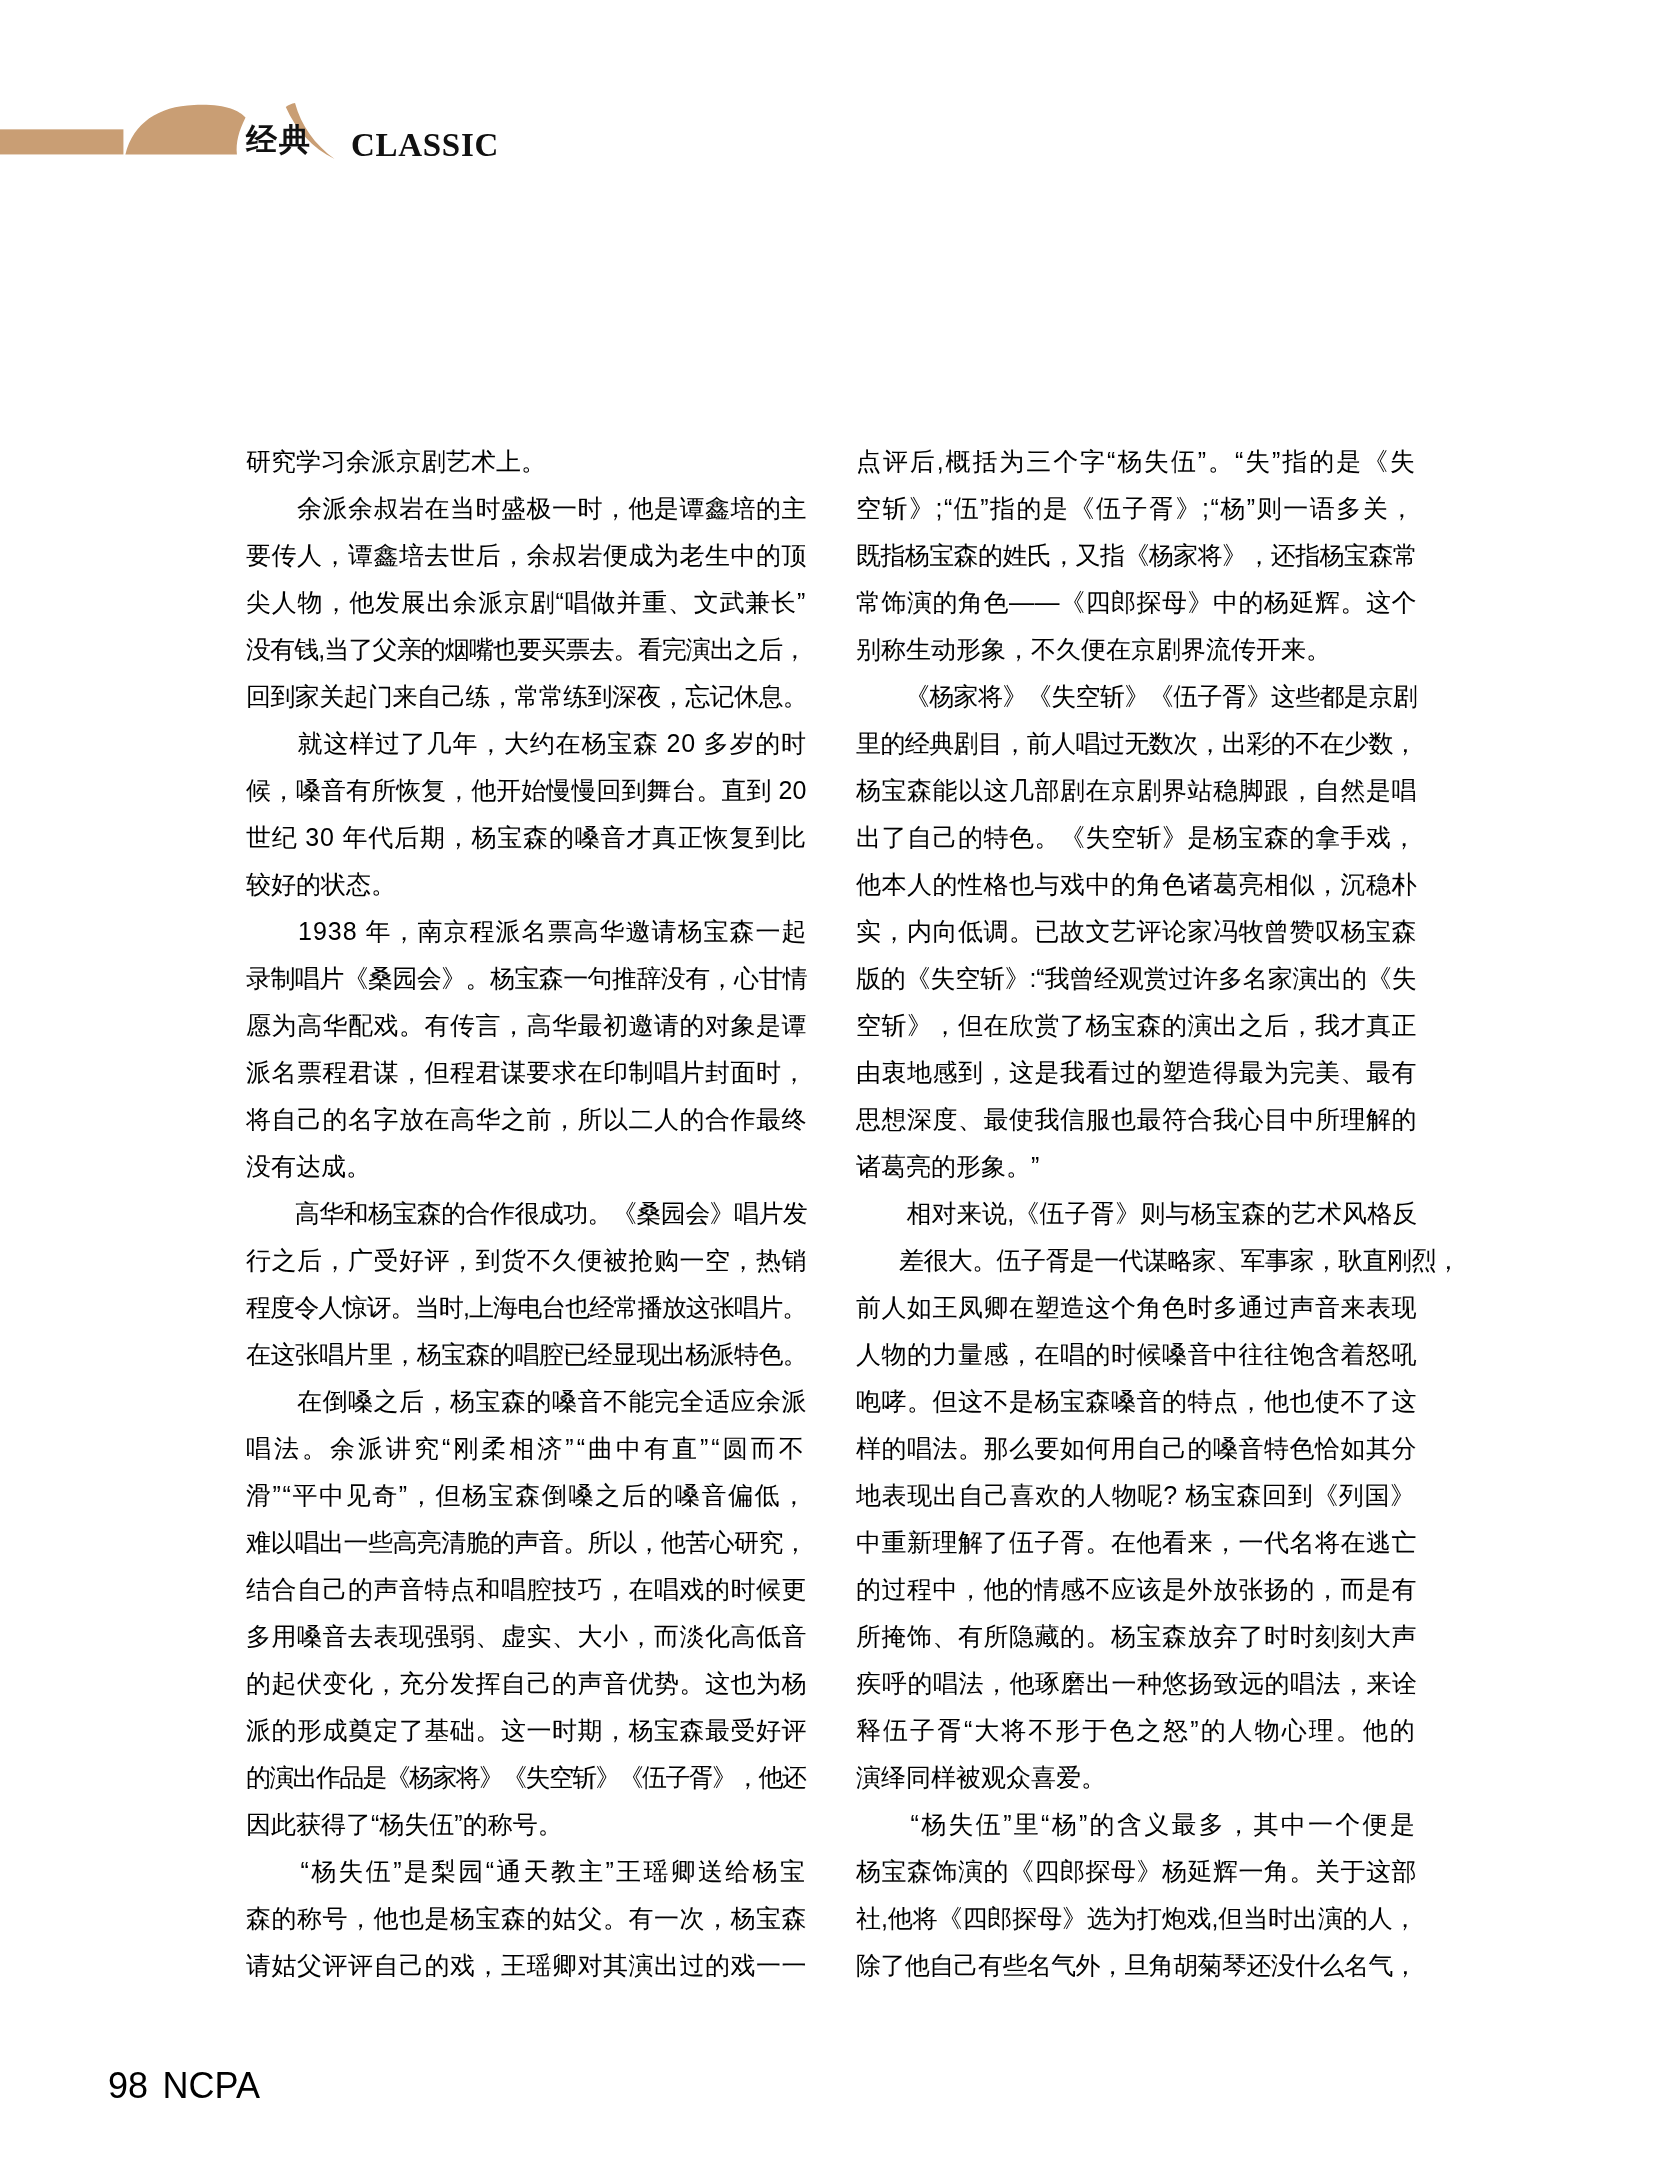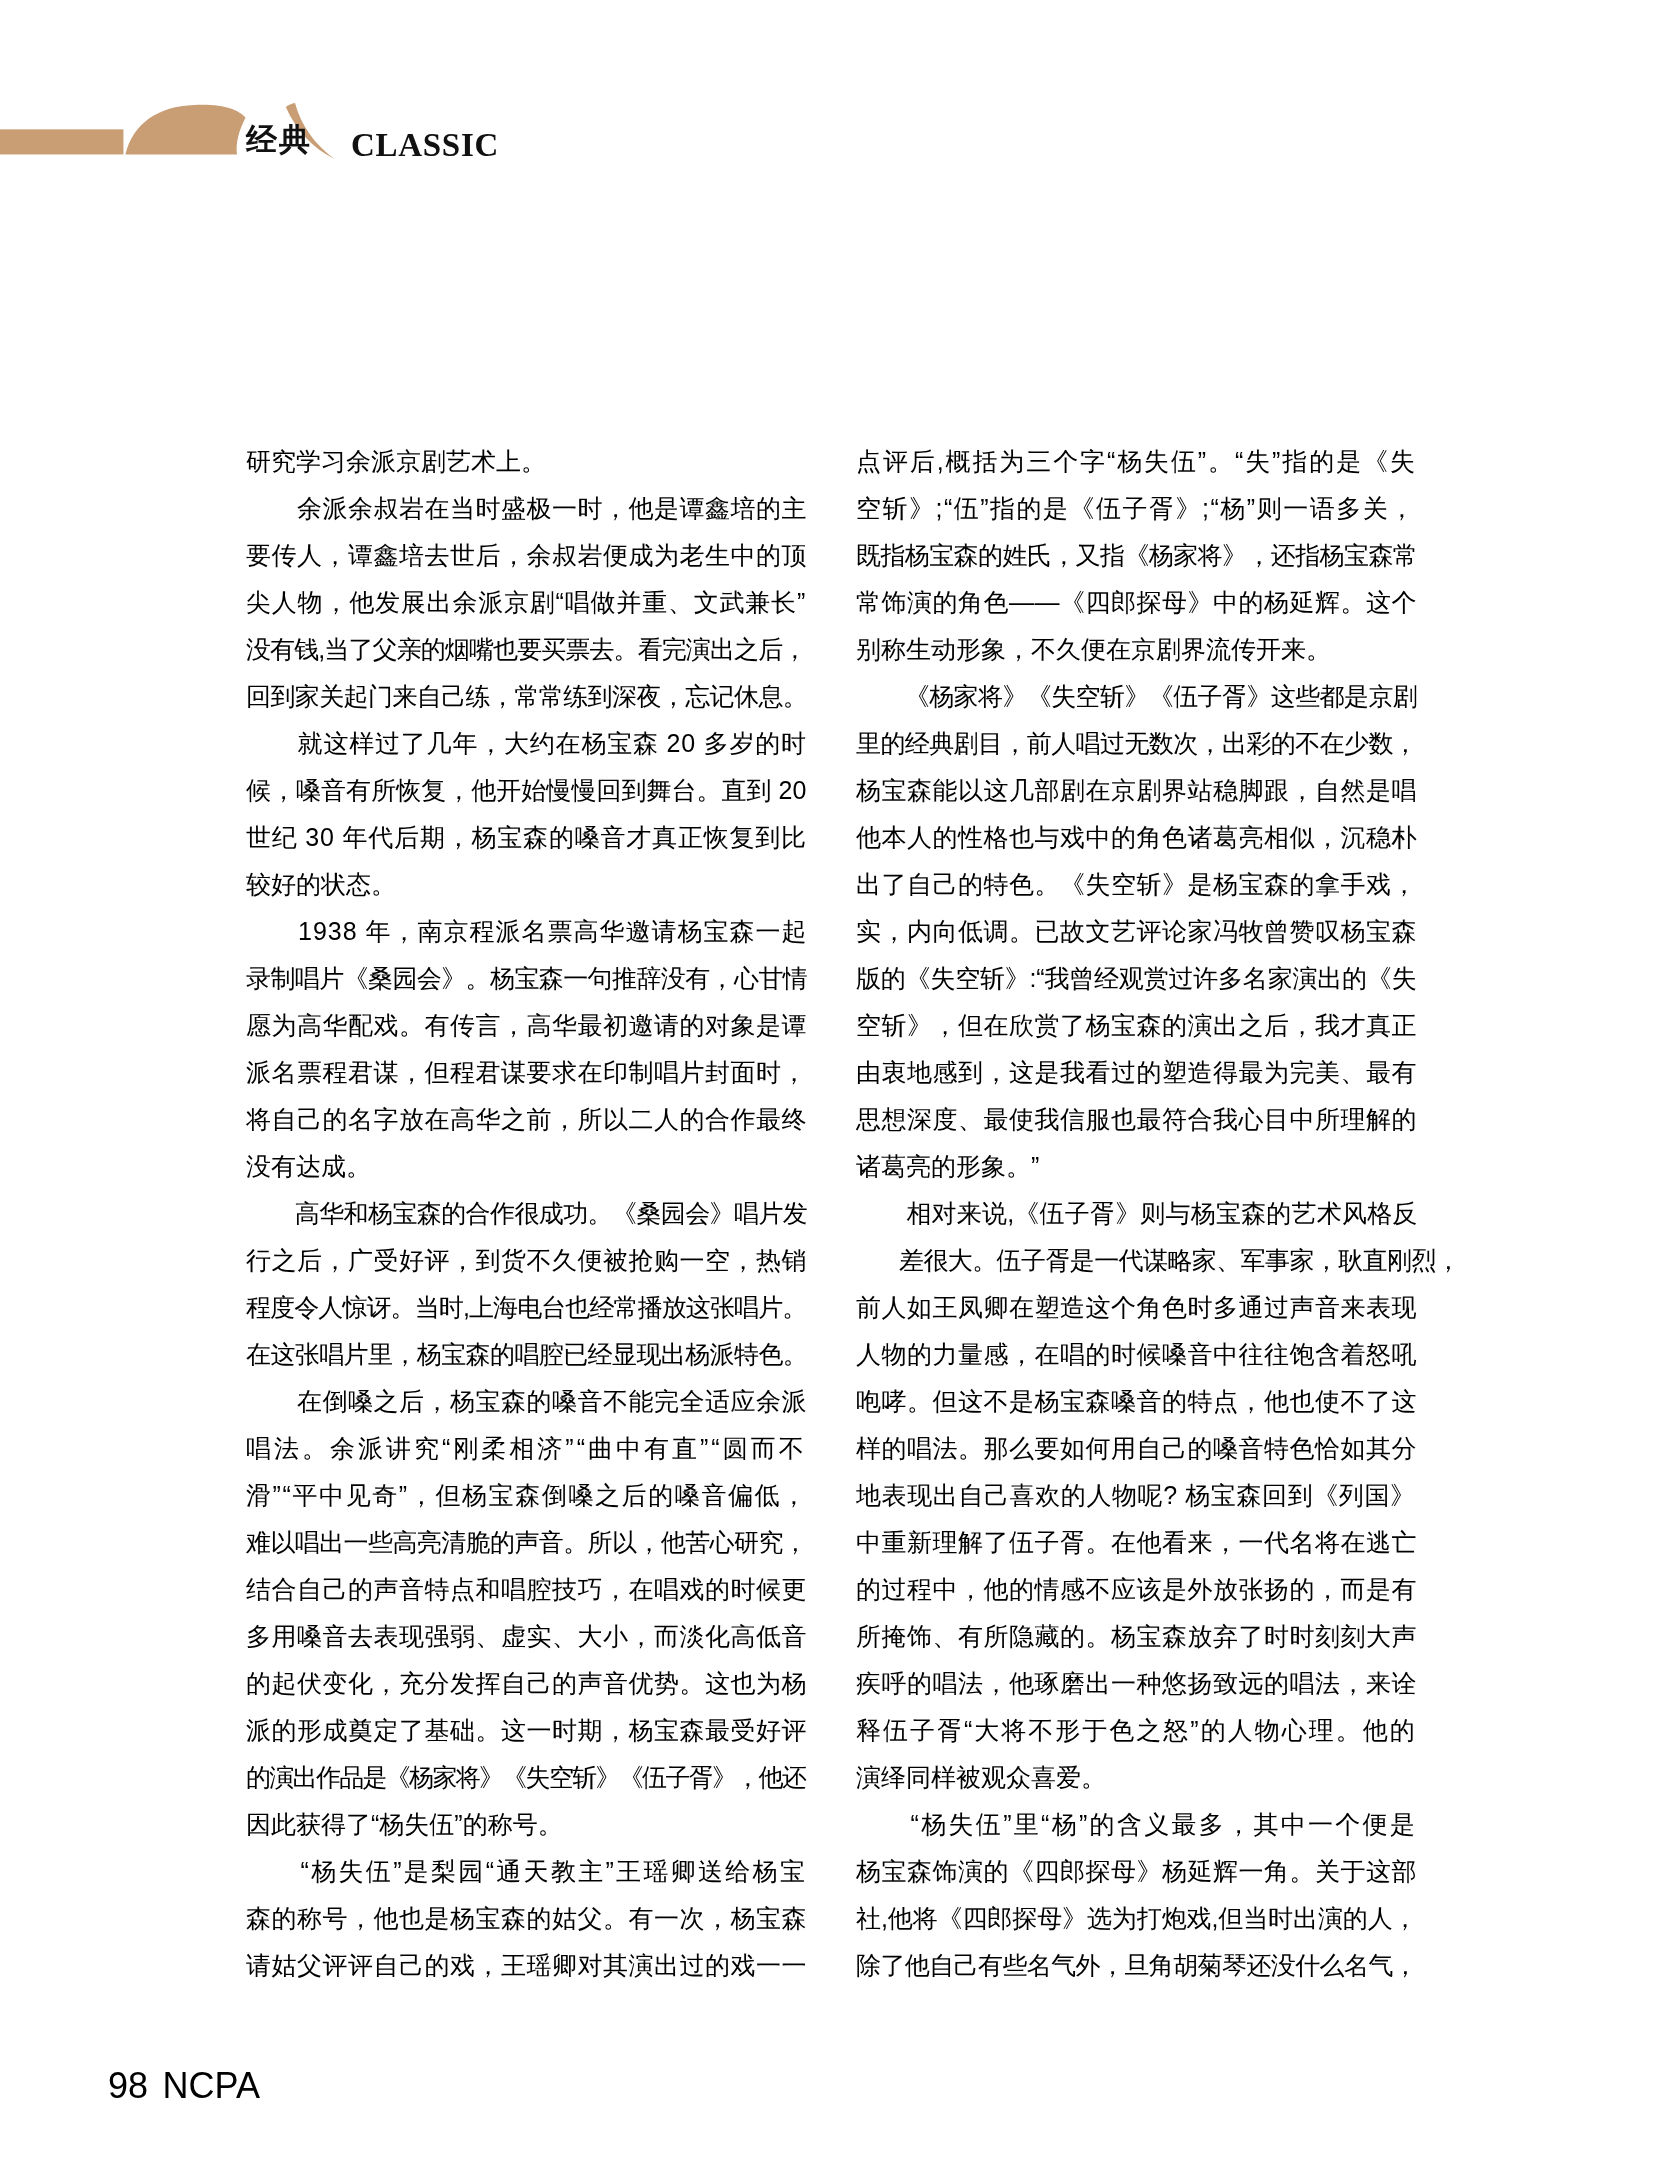--- a/index.html
+++ b/index.html
@@ -102,39 +102,39 @@
     </div>
   <div class="column column-right">
       <div class="text-line" style="letter-spacing: 1.9px;"><span>点评后,概括为三个字“杨失伍”。“失”指的是《失</span></div>
       <div class="text-line" style="letter-spacing: 1.5px;"><span>空斩》;“伍”指的是《伍子胥》;“杨”则一语多关，</span></div>
       <div class="text-line" style="letter-spacing: -0.6px;"><span>既指杨宝森的姓氏，又指《杨家将》，还指杨宝森常</span></div>
       <div class="text-line" style="letter-spacing: 0.5px;"><span>常饰演的角色——《四郎探母》中的杨延辉。这个</span></div>
       <div class="text-line"><span>别称生动形象，不久便在京剧界流传开来。</span></div>
       <div class="text-line" style="letter-spacing: -0.6px;"><span>　　《杨家将》《失空斩》《伍子胥》这些都是京剧</span></div>
       <div class="text-line" style="letter-spacing: -0.6px;"><span>里的经典剧目，前人唱过无数次，出彩的不在少数，</span></div>
       <div class="text-line" style="letter-spacing: 0.5px;"><span>杨宝森能以这几部剧在京剧界站稳脚跟，自然是唱</span></div>
+      <div class="text-line" style="letter-spacing: 0.5px;"><span>出了自己的特色。《失空斩》是杨宝森的拿手戏，</span></div>
       <div class="text-line" style="letter-spacing: 0.5px;"><span>他本人的性格也与戏中的角色诸葛亮相似，沉稳朴</span></div>
-      <div class="text-line" style="letter-spacing: 0.5px;"><span>出了自己的特色。《失空斩》是杨宝森的拿手戏，</span></div>
       <div class="text-line" style="letter-spacing: 0.5px;"><span>实，内向低调。已故文艺评论家冯牧曾赞叹杨宝森</span></div>
       <div class="text-line" style="letter-spacing: -0.2px;"><span>版的《失空斩》:“我曾经观赏过许多名家演出的《失</span></div>
       <div class="text-line" style="letter-spacing: 0.5px;"><span>空斩》，但在欣赏了杨宝森的演出之后，我才真正</span></div>
       <div class="text-line" style="letter-spacing: 0.5px;"><span>由衷地感到，这是我看过的塑造得最为完美、最有</span></div>
       <div class="text-line" style="letter-spacing: 0.5px;"><span>思想深度、最使我信服也最符合我心目中所理解的</span></div>
       <div class="text-line"><span>诸葛亮的形象。”</span></div>
       <div class="text-line" style="letter-spacing: 0.2px;"><span>　　相对来说,《伍子胥》则与杨宝森的艺术风格反</span></div>
       <div class="text-line" style="letter-spacing: -0.6px; margin-left: 43px;"><span>差很大。伍子胥是一代谋略家、军事家，耿直刚烈，</span></div>
       <div class="text-line" style="letter-spacing: 0.5px;"><span>前人如王凤卿在塑造这个角色时多通过声音来表现</span></div>
       <div class="text-line" style="letter-spacing: 0.5px;"><span>人物的力量感，在唱的时候嗓音中往往饱含着怒吼</span></div>
       <div class="text-line" style="letter-spacing: 0.5px;"><span>咆哮。但这不是杨宝森嗓音的特点，他也使不了这</span></div>
       <div class="text-line" style="letter-spacing: 0.5px;"><span>样的唱法。那么要如何用自己的嗓音特色恰如其分</span></div>
       <div class="text-line" style="letter-spacing: 0.6px;"><span>地表现出自己喜欢的人物呢? 杨宝森回到《列国》</span></div>
       <div class="text-line" style="letter-spacing: 0.5px;"><span>中重新理解了伍子胥。在他看来，一代名将在逃亡</span></div>
       <div class="text-line" style="letter-spacing: 0.5px;"><span>的过程中，他的情感不应该是外放张扬的，而是有</span></div>
       <div class="text-line" style="letter-spacing: 0.5px;"><span>所掩饰、有所隐藏的。杨宝森放弃了时时刻刻大声</span></div>
-      <div class="text-line" style="letter-spacing: 0.5px;"><span>疾呼的唱法，他琢磨出一种悠扬致远的唱法，来诠</span></div>
+      <div class="text-line" style="letter-spacing: 0.5px; text-align: center;"><span>疾呼的唱法，他琢磨出一种悠扬致远的唱法，来诠</span></div>
       <div class="text-line" style="letter-spacing: 2px;"><span>释伍子胥“大将不形于色之怒”的人物心理。他的</span></div>
       <div class="text-line"><span>演绎同样被观众喜爱。</span></div>
       <div class="text-line" style="letter-spacing: 2.3px;"><span>　　“杨失伍”里“杨”的含义最多，其中一个便是</span></div>
       <div class="text-line" style="letter-spacing: 0.5px;"><span>杨宝森饰演的《四郎探母》杨延辉一角。关于这部</span></div>
       <div class="text-line" style="letter-spacing: -0.1px;"><span>社,他将《四郎探母》选为打炮戏,但当时出演的人，</span></div>
       <div class="text-line" style="letter-spacing: -0.6px;"><span>除了他自己有些名气外，旦角胡菊琴还没什么名气，</span></div>
     </div>
 </div>
 
 <div class="page-footer">

